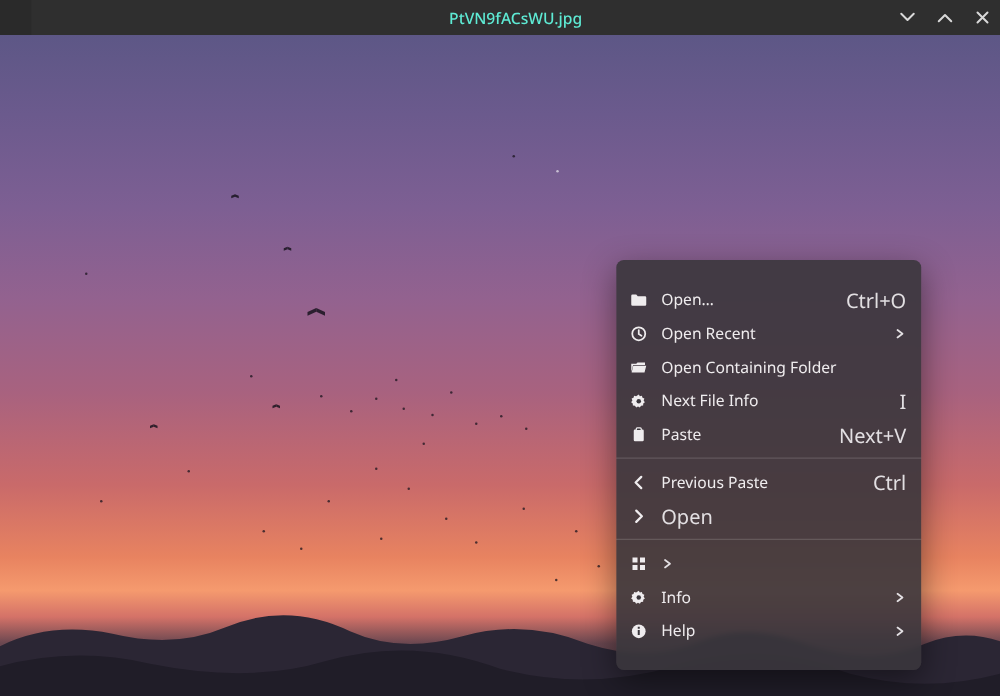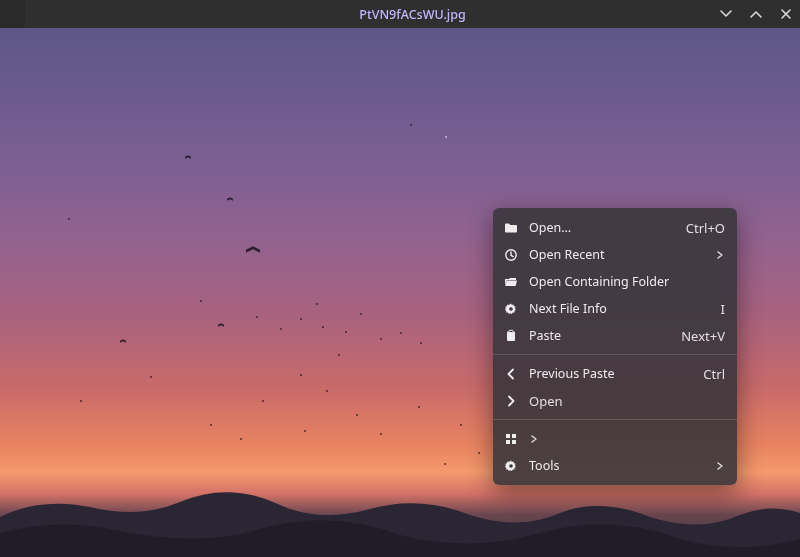--- a/index.html
+++ b/index.html
@@ -15,21 +15,21 @@
     position: relative;
     width: 800px;
     height: 557px;
     background: #2a2a2a;
     display: flex;
     flex-direction: column;
   }
   .titlebar {
     height: 28px;
     background: #2f2f2f;
-    color: #c4b5fd;
+    color: #5eead4;
     display: flex;
     align-items: center;
     justify-content: center;
     font-size: 12.5px;
     font-weight: 500;
     position: relative;
     flex: none;
     margin-left: 25px;
   }
   .titlebar .controls {
@@ -109,21 +109,21 @@
   .context-menu {
     position: absolute;
     top: 180px;
     left: 493px;
     width: 244px;
     background: rgba(58,54,60,0.90);
     border-radius: 6px;
     box-shadow: 0 8px 26px rgba(0,0,0,0.45);
     color: #efecee;
     font-size: 12.5px;
-    padding: 6px 0;
+    padding: 18px 0;
     backdrop-filter: blur(2px);
   }
   .menu-item {
     display: flex;
     align-items: center;
     height: 27px;
     padding: 0 12px 0 10px;
     gap: 10px;
     cursor: pointer;
   }
@@ -134,21 +134,21 @@
     align-items: center;
     justify-content: center;
     flex: none;
     color: #efecee;
   }
   .menu-item .mi-icon svg { width: 14px; height: 14px; }
   .menu-item .mi-label { flex: 1 1 auto; }
   .menu-item .mi-accel {
     flex: none;
     color: #e2dfe2;
-    font-size: 13px;
+    font-size: 16px;
     text-align: center;
   }
   .menu-item .mi-sub {
     flex: none;
     width: 10px;
     display: flex;
     align-items: center;
     justify-content: center;
     color: #e2dfe2;
   }
@@ -327,25 +327,40 @@
         </span>
       </div>
 
       <div class="menu-item">
         <span class="mi-icon">
           <svg viewBox="0 0 14 14">
               <path d="M7 1.5l.9 1.4 1.6-.3.5 1.6 1.5.6-.6 1.6 1 1.3-1.3 1-.1 1.7-1.7.2-.9 1.4-1.5-.8-1.5.8-.9-1.4-1.7-.2-.1-1.7-1.3-1 1-1.3-.6-1.6 1.5-.6.5-1.6 1.6.3z" fill="currentColor"></path>
               <circle cx="7" cy="7" r="1.8" fill="#3a363c"></circle>
             </svg>
         </span>
-        <span class="mi-label">Tools</span>
+        <span class="mi-label">Info</span>
         <span class="mi-sub">
           <svg viewBox="0 0 8 8">
               <path d="M2 1 L6 4 L2 7" stroke="currentColor" stroke-width="1.4" fill="none" stroke-linecap="round" stroke-linejoin="round"></path>
             </svg>
         </span>
       </div>
 
+      <div class="menu-item">
+        <span class="mi-icon">
+          <svg viewBox="0 0 14 14">
+              <circle cx="7" cy="7" r="5.5" fill="currentColor"></circle>
+              <rect x="6.2" y="6" width="1.6" height="4" fill="#3a363c"></rect>
+              <rect x="6.2" y="3.4" width="1.6" height="1.6" fill="#3a363c"></rect>
+            </svg>
+        </span>
+        <span class="mi-label">Help</span>
+        <span class="mi-sub">
+          <svg viewBox="0 0 8 8">
+              <path d="M2 1 L6 4 L2 7" stroke="currentColor" stroke-width="1.4" fill="none" stroke-linecap="round" stroke-linejoin="round"></path>
+            </svg>
+        </span>
+      </div>
 
     </div>
 
   </div>
 </div>
 
 </body></html>

